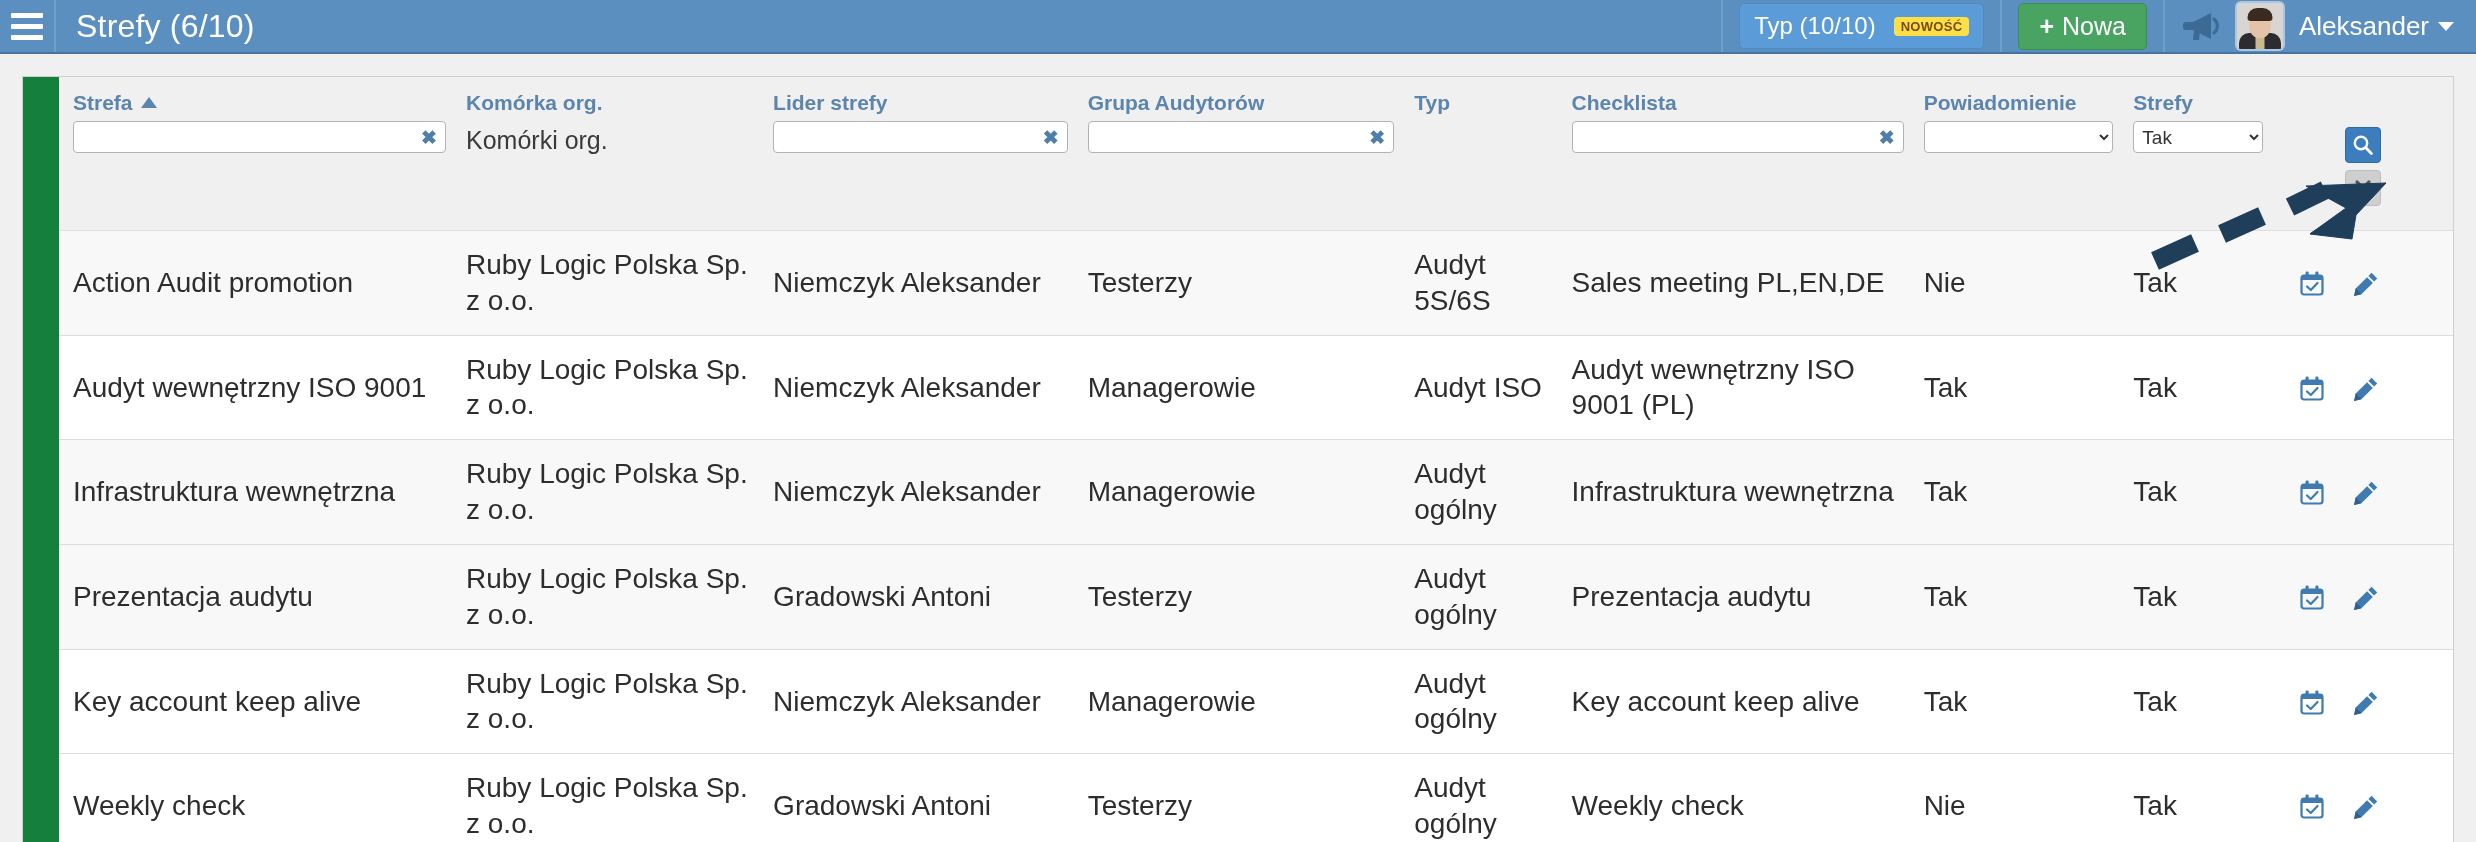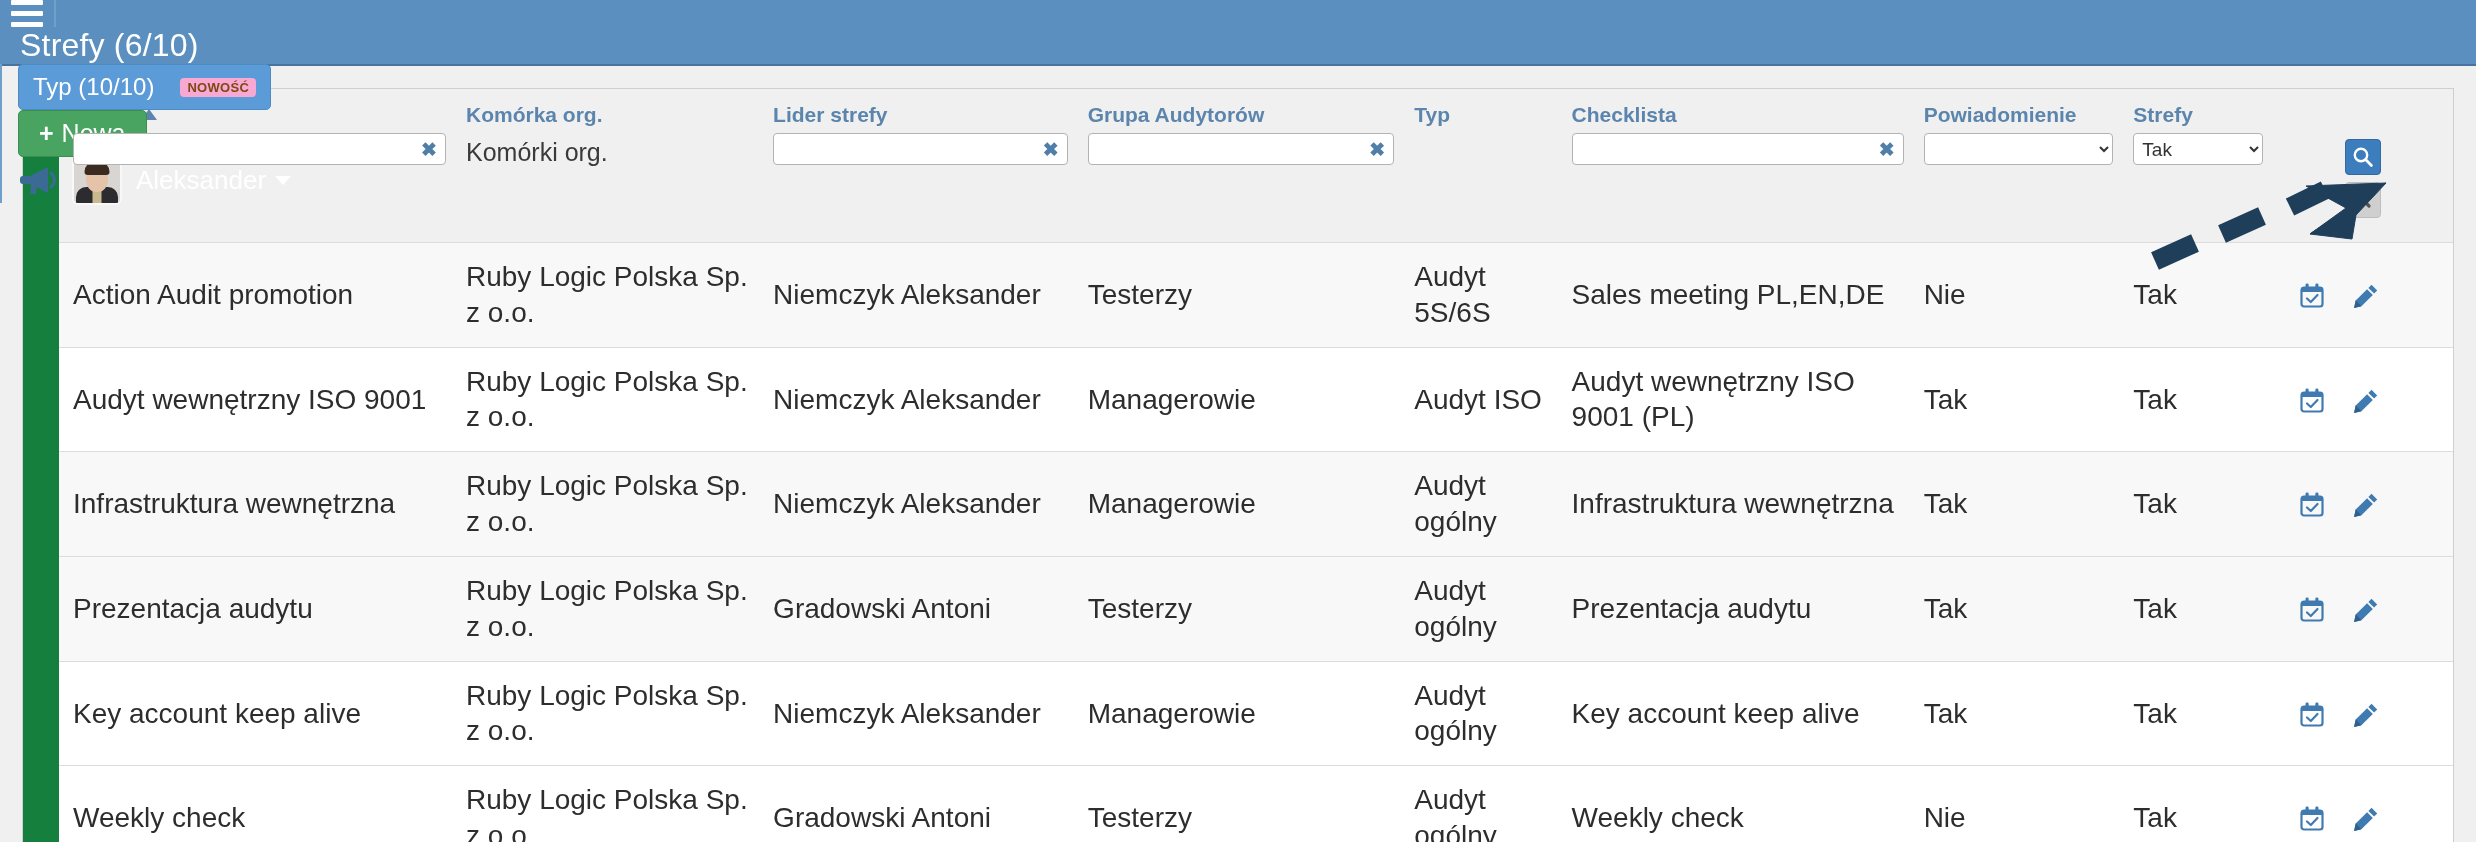--- a/index.html
+++ b/index.html
@@ -7,26 +7,25 @@
     margin: 0; padding: 0;
     width: 2476px; height: 842px;
     background: #f0f0f0;
     font-family: "Liberation Sans", sans-serif;
     overflow: hidden;
   }
 
   
   .topbar {
     position: relative;
-    height: 66px;
+    height: 54px;
     background: #5b8fc0;
     display: flex;
     align-items: stretch;
     border-bottom: 2px solid #47739e;
-    flex-direction: column;
   }
   .hamburger {
     width: 56px;
     display: flex; flex-direction: column;
     align-items: center; justify-content: center;
     gap: 6px;
     cursor: pointer;
     border-right: 2px solid #6fa0cc;
   }
   .hamburger span {
@@ -46,32 +45,32 @@
     white-space: nowrap;
   }
   .topbar-spacer { flex: 1 1 auto; }
 
   .tb-cell {
     display: flex; align-items: center;
     padding: 0 16px;
     border-left: 2px solid #6fa0cc;
   }
   .typ-btn {
-    display: inline-flex; align-items: center; gap: 26px;
+    display: inline-flex; align-items: center; gap: 18px;
     background: #5a9bd8;
     border: 1px solid #4d8bc4;
     border-radius: 5px;
     color: #ffffff;
     font-size: 24px;
     padding: 8px 14px;
     cursor: pointer;
     white-space: nowrap;
   }
   .badge-new {
-    background: #f9a8d4;
+    background: #fde047;
     color: #7b4a10;
     font-size: 13px;
     font-weight: bold;
     border-radius: 4px;
     padding: 3px 7px;
     letter-spacing: .3px;
     text-transform: uppercase;
     line-height: 1;
   }
   .nowa-btn {

